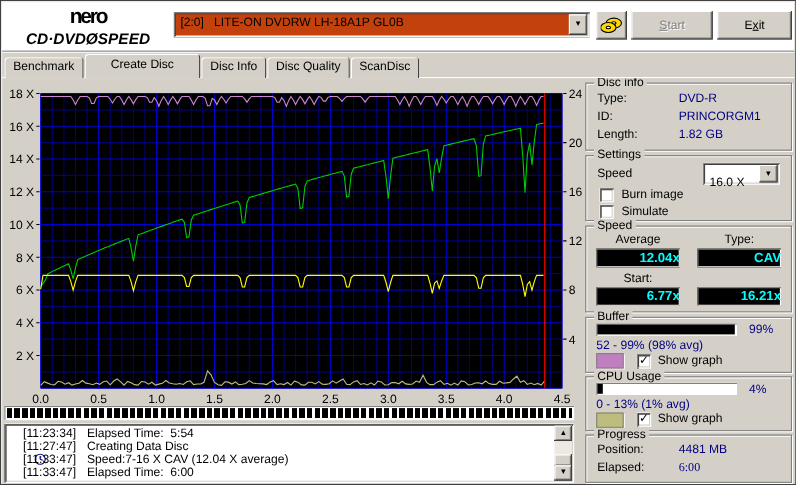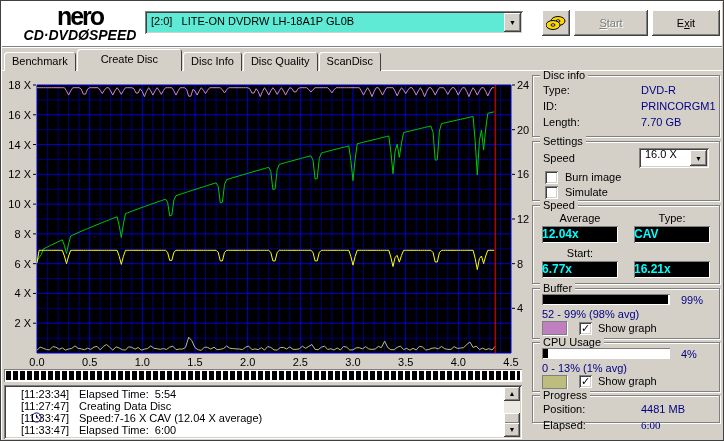--- a/index.html
+++ b/index.html
@@ -4,23 +4,23 @@
 <style>
   * { box-sizing: border-box; margin: 0; padding: 0; }
   body { background:#777; font-family:"Liberation Sans",sans-serif; font-size:11px; color:#000; }
   .window{ position:relative; width:724px; height:441px; background:#d4d0c8; overflow:hidden;
            border:1px solid #404040; box-shadow: inset 1px 1px 0 #fff; }
 
   
   .header{ position:absolute; left:1px; top:1px; right:1px; height:45px; background:#fff;
            border-bottom:1px solid #808080; box-shadow:0 1px 0 #fff; }
   .logo{ position:absolute; left:4px; top:1px; width:148px; text-align:center; }
-  .logo-top{ font-size:25px; font-weight:bold; letter-spacing:-2px; line-height:26px; }
+  .logo-top{ font-size:19px; font-weight:bold; letter-spacing:-2px; line-height:26px; }
   .logo-bottom{ font-size:14px; font-weight:bold; font-style:italic; letter-spacing:0px; line-height:13px; }
-  .drive-combo{ position:absolute; left:143px; top:9px; width:378px; height:23px; background:#5eead4;
+  .drive-combo{ position:absolute; left:156px; top:9px; width:378px; height:23px; background:#c2410c;
       box-shadow: inset 1px 1px 0 #808080, inset -1px -1px 0 #fff, inset 2px 2px 0 #404040, inset -2px -2px 0 #d4d0c8; text-align: center; }
   .drive-combo .txt{ position:absolute; left:6px; top:4px; white-space:pre; }
   .combo-arrow{ position:absolute; right:2px; top:2px; bottom:2px; width:17px; background:#d4d0c8;
       box-shadow: inset -1px -1px 0 #404040, inset 1px 1px 0 #fff, inset -2px -2px 0 #808080;
       display:flex; align-items:center; justify-content:center; font-size:7px; }
   .btn{ position:absolute; background:#d4d0c8; text-align:center;
       box-shadow: inset -1px -1px 0 #404040, inset 1px 1px 0 #fff, inset -2px -2px 0 #808080, inset 2px 2px 0 #d4d0c8; }
   .tool-btn{ left:540px; top:8px; width:28px; height:26px; padding-top:3px; }
   .start-btn{ left:572px; top:8px; width:74px; height:26px; line-height:26px; color:#808080; text-shadow:1px 1px 0 #fff; }
   .exit-btn{ left:650px; top:8px; width:68px; height:26px; line-height:26px; }
@@ -55,36 +55,36 @@
       box-shadow: inset -1px -1px 0 #404040, inset 1px 1px 0 #fff, inset -2px -2px 0 #808080; }
   .sb-up{ top:0; } .sb-down{ bottom:0; }
   .sb-thumb{ position:absolute; left:0; width:16px; height:11px; top:26px; background:#d4d0c8;
       box-shadow: inset -1px -1px 0 #404040, inset 1px 1px 0 #fff, inset -2px -2px 0 #808080; }
 
   
   .group{ position:absolute; left:531px; width:188px; border:1px solid #808080;
       box-shadow: inset 1px 1px 0 #fff, 1px 1px 0 #fff; }
   .group-title{ position:absolute; top:-7px; left:7px; background:#d4d0c8; padding:0 3px; }
   .g-row{ position:absolute; left:10px; white-space:pre; }
-  .g-val{ position:absolute; left:84px; color:#000080; white-space:pre;margin-left:24px; }
+  .g-val{ position:absolute; left:84px; color:#000080; white-space:pre; }
   .navy{ color:#000080; }
   .lcd-label{ position:absolute; width:76px; text-align:center; }
   .lcd{ position:absolute; width:76px; height:17px; background:#000; color:#00ffff; font-weight:bold;
-      text-align:left; line-height:16px; font-size:12px;
+      text-align:right; line-height:16px; font-size:12px;
       box-shadow: inset 1px 1px 0 #808080, inset -1px -1px 0 #fff; }
   .mini-bar{ position:absolute; left:9px; width:128px; height:11px; background:#fff; padding:1px;
       box-shadow: inset 1px 1px 0 #808080, inset -1px -1px 0 #fff; }
   .mini-fill{ height:100%; background:#000; }
   .swatch{ position:absolute; left:9px; width:25px; height:14px; border:1px solid #808080; box-shadow:1px 1px 0 #fff; }
   .checkbox{ position:absolute; width:13px; height:13px; background:#fff; text-align:center; line-height:12px; font-size:11px;
       box-shadow: inset 1px 1px 0 #808080, inset -1px -1px 0 #fff, inset 2px 2px 0 #404040, inset -2px -2px 0 #d4d0c8; }
   .cb-label{ position:absolute; white-space:pre; }
   .combo-small{ position:absolute; left:106px; top:6px; width:70px; height:20px; background:#fff;
       box-shadow: inset 1px 1px 0 #808080, inset -1px -1px 0 #fff, inset 2px 2px 0 #404040, inset -2px -2px 0 #d4d0c8; }
-  .combo-small .txt{ position:absolute; left:6px; top:0; }
+  .combo-small .txt{ position:absolute; left:6px; top:12px; }
 </style>
 </head>
 <body>
 
 <div class="window">
 
   <div class="header">
     <div class="logo">
       <div class="logo-top">nero</div>
       <div class="logo-bottom"><span>CD·DVD</span><span>Ø</span><span>SPEED</span></div>
@@ -266,21 +266,21 @@
     </div>
   </div>
 
   <div class="group" style="top:74px;height:62px;">
     <span class="group-title">Disc info</span>
     <span class="g-row" style="top:8px;">Type:</span>
     <span class="g-val" style="top:8px;">DVD-R</span>
     <span class="g-row" style="top:24px;">ID:</span>
     <span class="g-val" style="top:24px;">PRINCORGM1</span>
     <span class="g-row" style="top:40px;">Length:</span>
-    <span class="g-val" style="top:40px;">7.70 GB</span>
+    <span class="g-val" style="top:40px;">1.82 GB</span>
   </div>
 
   <div class="group" style="top:140px;height:60px;">
     <span class="group-title">Settings</span>
     <span class="g-row" style="top:10px;">Speed</span>
     <div class="combo-small">
       <span class="txt">16.0 X</span>
       <span class="combo-arrow">▼</span>
     </div>
     <span class="checkbox" style="left:12px;top:29px;"></span>
@@ -318,21 +318,21 @@
     <div class="mini-bar" style="top:5px;">
       <div class="mini-fill" style="width: 4%;"></div>
     </div>
     <span class="navy" style="position:absolute;left:148px;top:5px;">4%</span>
     <span class="navy" style="position:absolute;left:9px;top:19px;">0 - 13% (1% avg)</span>
     <span class="swatch" style="top: 32px; background: rgb(189, 189, 126);"></span>
     <span class="checkbox" style="left:46px;top:32px;">✓</span>
     <span class="cb-label" style="left:65px;top:32px;">Show graph</span>
   </div>
 
-  <div class="group" style="top:394px;height:28px;">
+  <div class="group" style="top:394px;height:44px;">
     <span class="group-title">Progress</span>
     <span class="g-row" style="top:7px;">Position:</span>
     <span class="g-val" style="top:7px;">4481 MB</span>
     <span class="g-row" style="top:23px;">Elapsed:</span>
     <span class="g-val" style="top:23px;font-family:Liberation Serif, serif;">6:00</span>
   </div>
 
 </div>
 
 </body></html>

